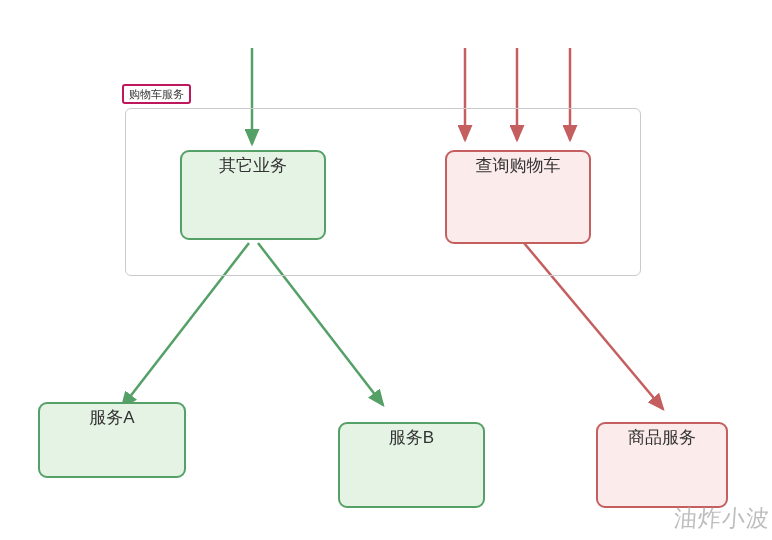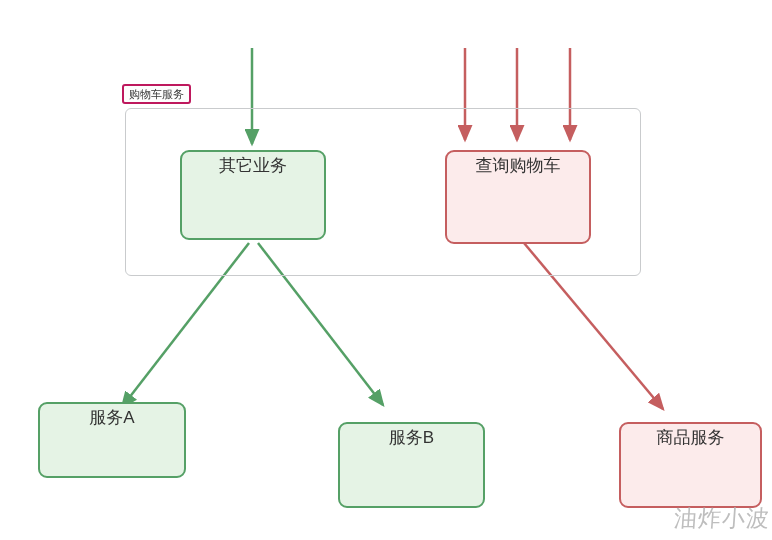--- a/index.html
+++ b/index.html
@@ -45,21 +45,21 @@
     font-size:17px;line-height:1.65;
     text-align:center;
     box-sizing:border-box;
   }
   .node.green{background:var(--green-fill);border:2px solid var(--green-border);}
   .node.red{background:var(--red-fill);border:2px solid var(--red-border);}
   .node-other{left:180px;top:150px;width:146px;height:90px;}
   .node-query{left:445px;top:150px;width:146px;height:94px;}
   .node-service-a{left:38px;top:402px;width:148px;height:76px;}
   .node-service-b{left:318px;top:422px;width:147px;height:86px;margin-left:20px;}
-  .node-product{left:619px;top:422px;width:143px;height:86px;}
+  .node-product{left:596px;top:422px;width:132px;height:86px;}
   .watermark{
     position:absolute;right:2px;bottom:6px;
     font-size:23px;color:var(--watermark-color);
     opacity:.85;
     transform:skewX(-4deg);
     letter-spacing:1px;
   }
 </style>
 </head>
 <body>

